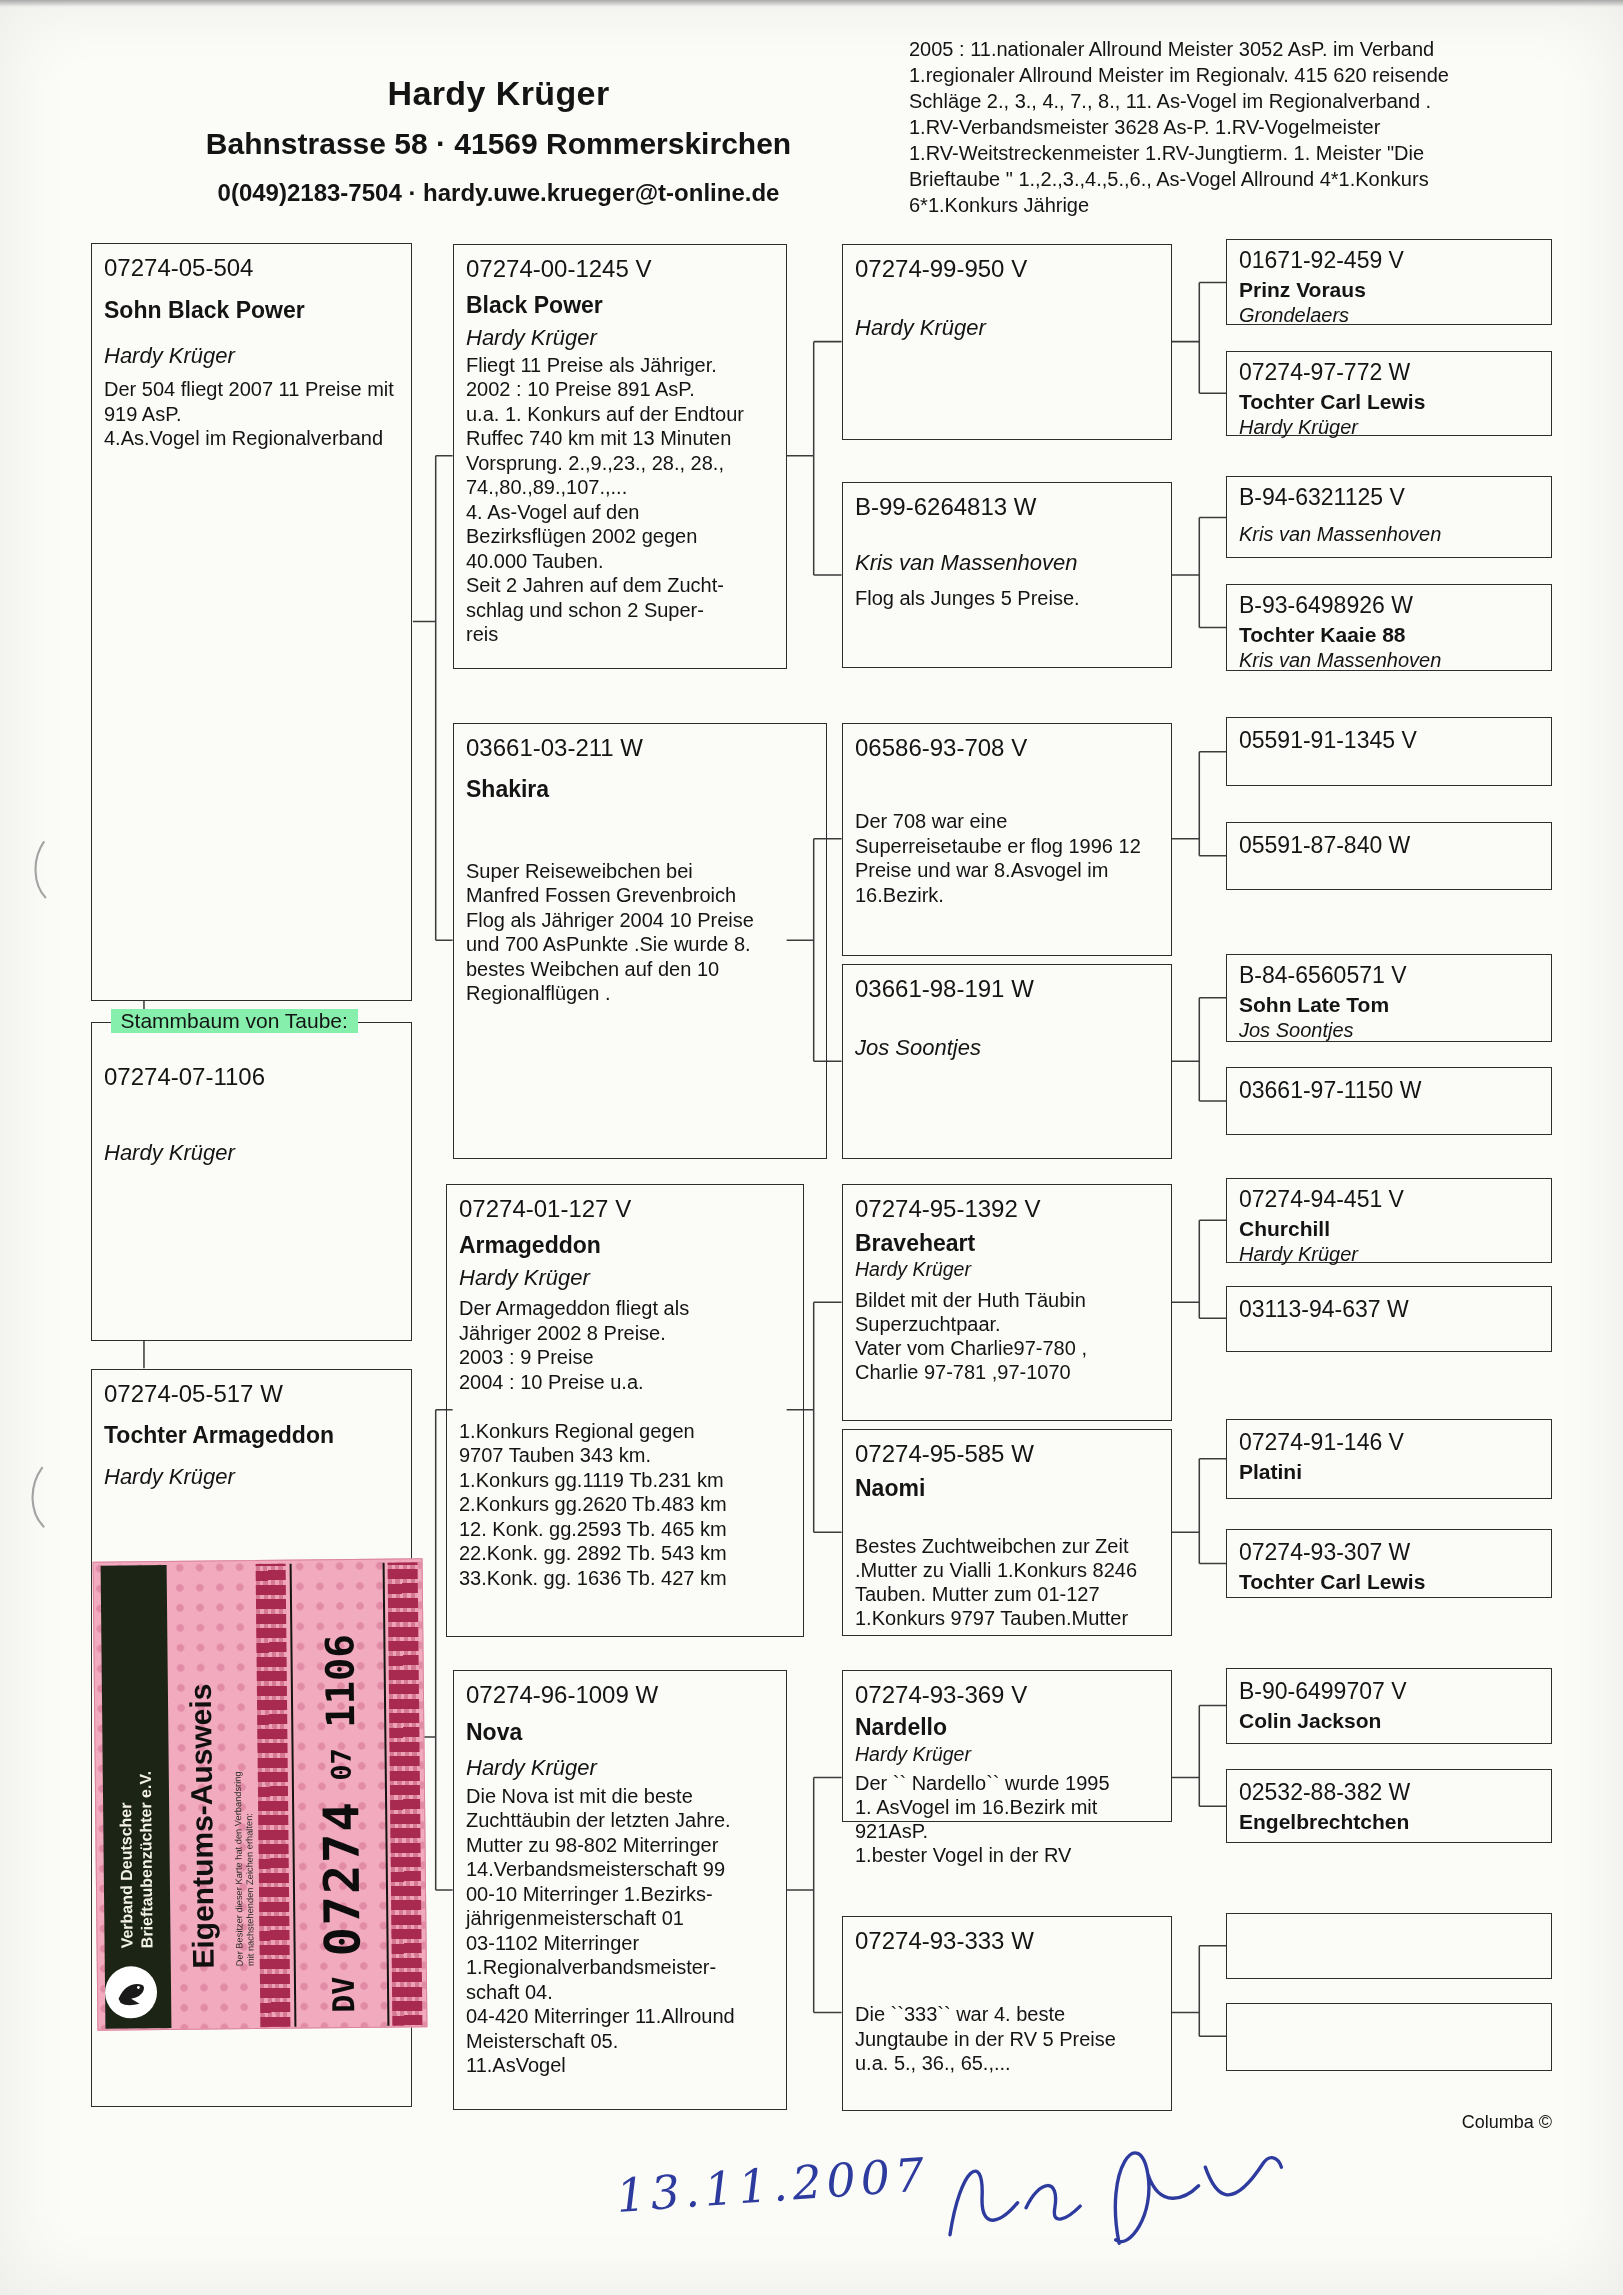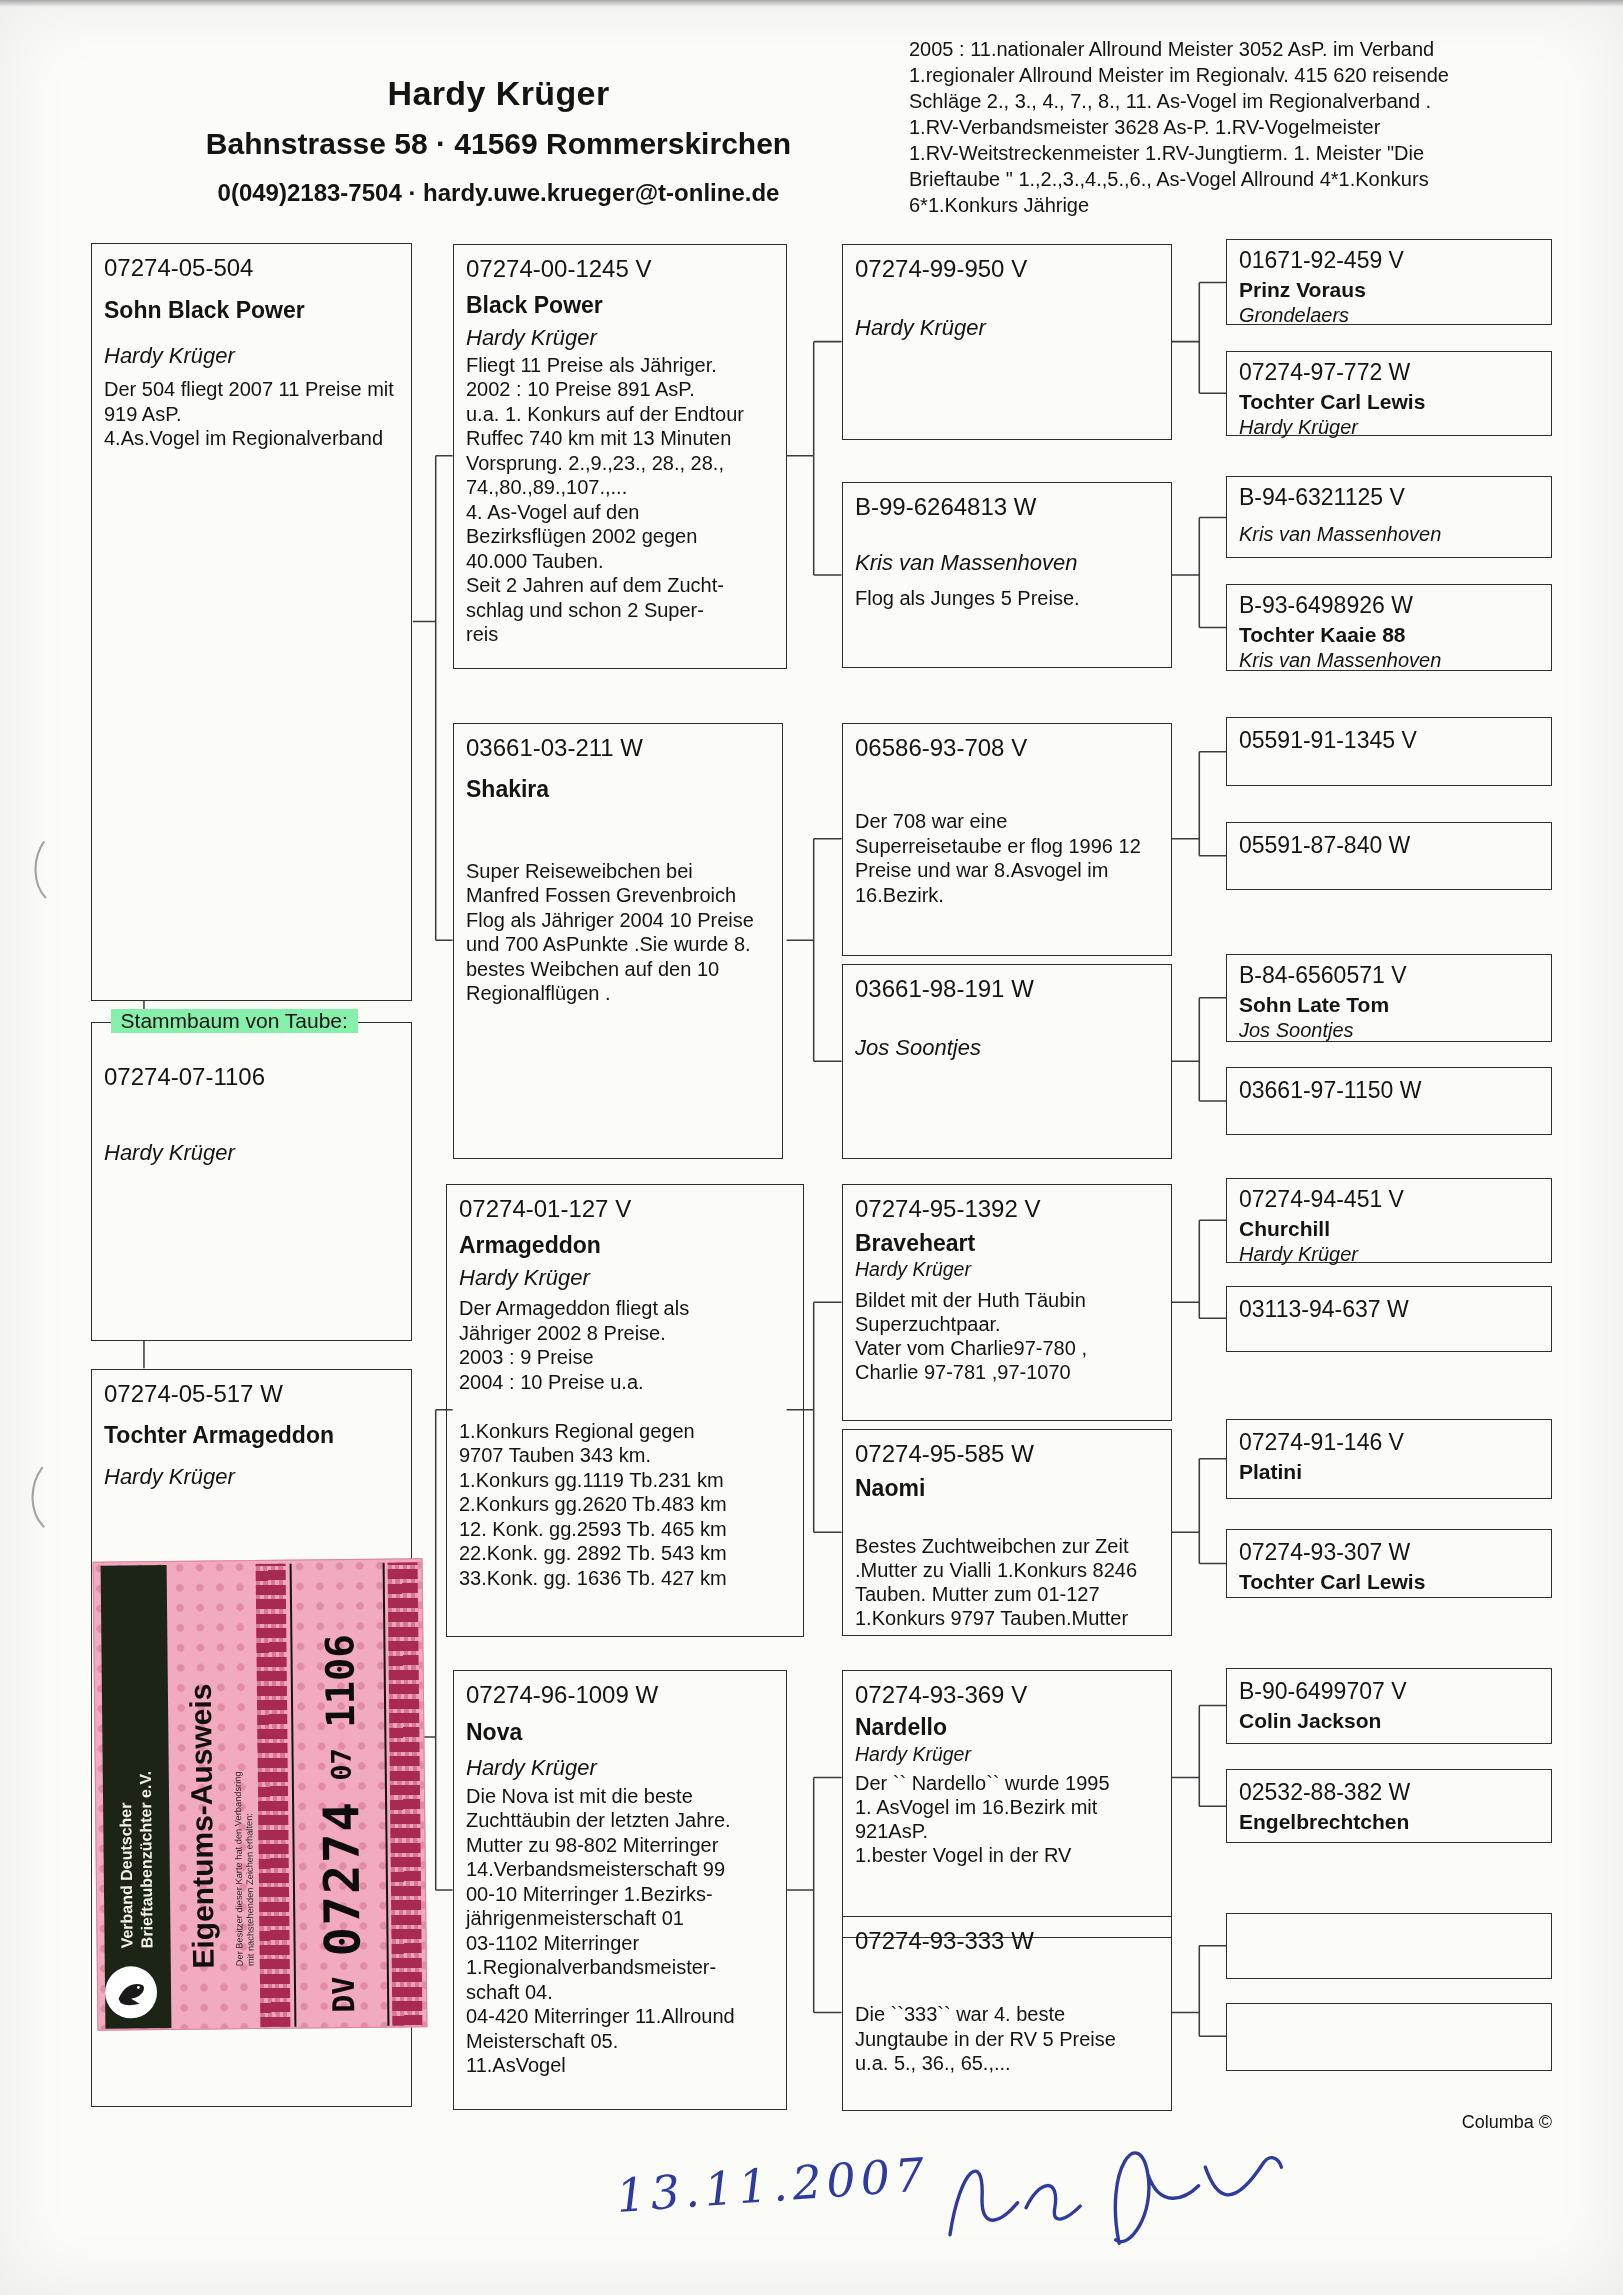--- a/index.html
+++ b/index.html
@@ -147,21 +147,21 @@
 Vorsprung. 2.,9.,23.,  28., 28.,
 74.,80.,89.,107.,...
 4. As-Vogel auf den
 Bezirksflügen 2002 gegen
 40.000 Tauben.
 Seit 2 Jahren auf dem Zucht-
 schlag und schon 2 Super-
 reis</div>
   </div>
 
-  <div class="box" style="left:453px;top:723px;width:330px;height:436px">
+  <div class="box" style="left:453px;top:723px;width:374px;height:436px">
     <div class="ring">03661-03-211 W</div>
     <div class="bname" style="margin-top:13.5px">Shakira</div>
     <div class="btext" style="margin-top:56px">Super Reiseweibchen bei
 Manfred Fossen Grevenbroich
 Flog als Jähriger 2004  10 Preise
 und 700 AsPunkte .Sie wurde 8.
 bestes Weibchen auf den 10
 Regionalflügen .</div>
   </div>
 
@@ -237,21 +237,21 @@
 
   <div class="box" style="left:842px;top:1429px;width:330px;height:207px">
     <div class="ring">07274-95-585 W</div>
     <div class="bname" style="margin-top:6.8px">Naomi</div>
     <div class="btext" style="margin-top:32px;line-height:24px">Bestes Zuchtweibchen zur Zeit
 .Mutter zu Vialli 1.Konkurs 8246
 Tauben. Mutter zum 01-127
 1.Konkurs 9797 Tauben.Mutter</div>
   </div>
 
-  <div class="box" style="left:842px;top:1670px;width:330px;height:268px">
+  <div class="box" style="left:842px;top:1670px;width:330px;height:152px">
     <div class="ring">07274-93-369 V</div>
     <div class="bname" style="margin-top:5px">Nardello</div>
     <div class="breeder tight">Hardy Krüger</div>
     <div class="btext" style="margin-top:5px;line-height:24px">Der `` Nardello`` wurde 1995
 1. AsVogel im 16.Bezirk  mit
 921AsP.
 1.bester Vogel in der RV</div>
   </div>
 
   <div class="box" style="left:842px;top:1916px;width:330px;height:195px">

